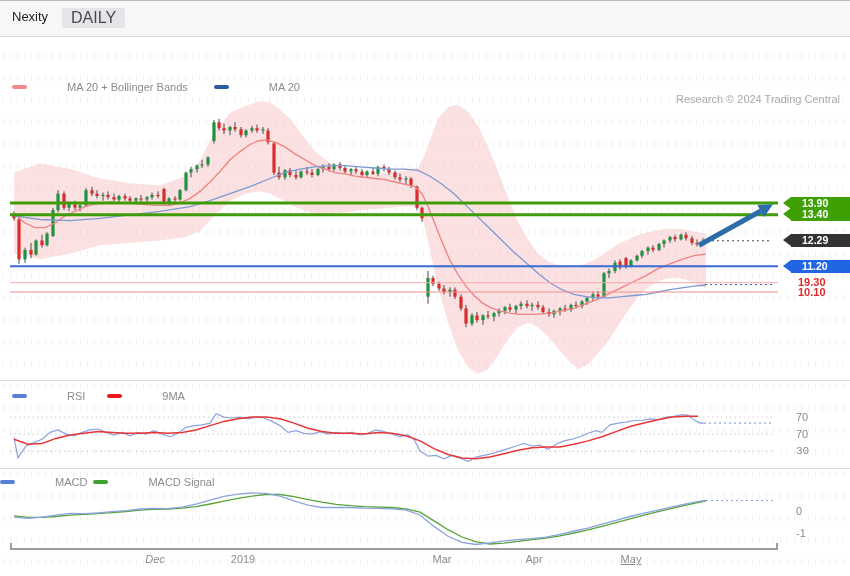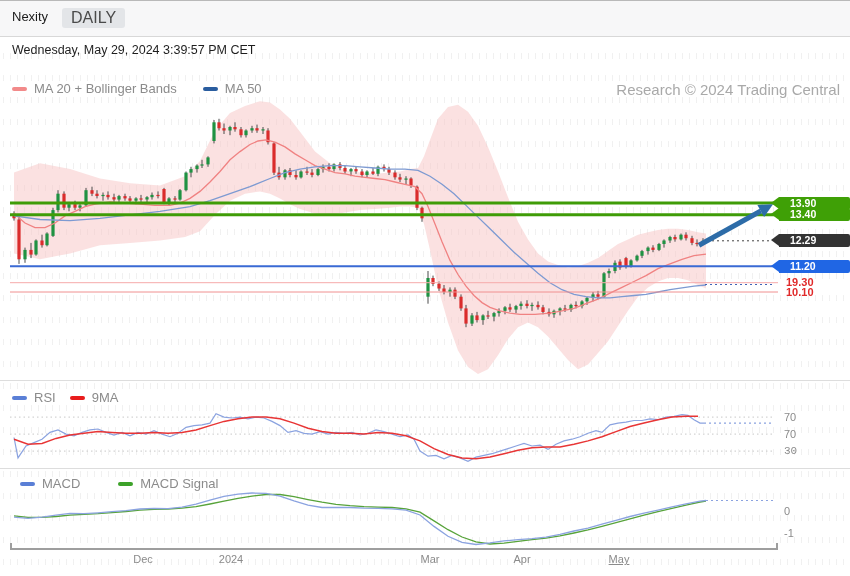--- a/index.html
+++ b/index.html
@@ -9,65 +9,64 @@
          background-size:7px 22px;}
   .hdr{position:absolute;left:0;top:0;width:850px;height:35px;background:#f7f7f8;
        border-bottom:1px solid #d8d8d8;}
   .title{position:absolute;left:12px;top:8px;font-size:13px;font-weight:normal;color:#1b1b1b;}
   .badge{position:absolute;left:62px;top:7px;background:#e3e5e8;color:#4a4a4a;font-size:16px;
          padding:3px 9px;border-radius:3px;line-height:14px;}
   .dtline{position:absolute;left:12px;top:42px;font-size:12.5px;color:#1e1e1e;}
   .legend{position:absolute;display:flex;align-items:center;gap:26px;}
   .legend .item{display:flex;align-items:center;}
   .legend .dash{display:inline-block;width:15px;height:4px;border-radius:2px;margin-right:7px;}
-  .legend .ltx{font-size:13px;color:#8b8b8b;}
-  .credit{position:absolute;right:10px;top:80px;font-size:15px;color:#a9a9a9;}
+  .legend .ltx{font-size:11px;color:#8b8b8b;margin-left:33px;}
+  .credit{position:absolute;right:10px;top:92px;font-size:11px;color:#a9a9a9;}
   svg#cv{position:absolute;left:0;top:0;z-index:1;}
-  #labels{position:absolute;left:0;top:0;width:748px;height:576px;z-index:2;pointer-events:none;}
+  #labels{position:absolute;left:12px;top:0;width:748px;height:576px;z-index:2;pointer-events:none;}
   .ptag{position:absolute;left:779px;width:71px;height:13px;line-height:13px;color:#fff;
         font-size:10.5px;font-weight:bold;padding-left:11px;box-sizing:border-box;
         border-radius:0 2px 2px 0;}
   .notch{position:absolute;left:-8px;top:0;width:0;height:0;border-top:6.5px solid transparent;
          border-bottom:6.5px solid transparent;border-right:8px solid #000;}
   .plabel{position:absolute;left:786px;font-size:11px;font-weight:bold;line-height:11px;}
   .axlab{position:absolute;left:784px;font-size:11px;color:#8b8b8b;line-height:12px;}
   .xlab{position:absolute;top:552px;font-size:11px;color:#8b8b8b;transform:translateX(-50%);}
   .divider{position:absolute;left:0;width:850px;height:1px;background:#ddd;}
 </style>
 </head>
 <body>
 
 <div class="stage">
   <div class="hdr">
     <span class="title">Nexity</span>
     <span class="badge">DAILY</span>
   </div>
-  <div class="dtline">Wednesday, May 29, 2024 3:39:57 PM CET</div>
   <div class="legend" id="legend-main" style="left:12px;top:80px;">
       <span class="item">
         <span class="dash" style="background: rgb(242, 138, 138);"></span>
         <span class="ltx">MA 20 + Bollinger Bands</span>
       </span>
       <span class="item">
         <span class="dash" style="background: rgb(42, 93, 159);"></span>
-        <span class="ltx">MA 50</span>
+        <span class="ltx">MA 20</span>
       </span>
     </div>
   <div class="credit">Research © 2024 Trading Central</div>
-  <div class="legend" id="legend-rsi" style="left:12px;top:389px;gap:14px;">
+  <div class="legend" id="legend-rsi" style="left:12px;top:389px;gap:22px;">
       <span class="item">
         <span class="dash" style="background: rgb(90, 127, 214);"></span>
         <span class="ltx">RSI</span>
       </span>
       <span class="item">
         <span class="dash" style="background: rgb(232, 28, 28);"></span>
         <span class="ltx">9MA</span>
       </span>
     </div>
-  <div class="legend" id="legend-macd" style="left:20px;top:475px;gap:38px;">
+  <div class="legend" id="legend-macd" style="left:0;top:475px;gap:6px;">
       <span class="item">
         <span class="dash" style="background: rgb(90, 127, 214);"></span>
         <span class="ltx">MACD</span>
       </span>
       <span class="item">
         <span class="dash" style="background: rgb(61, 162, 42);"></span>
         <span class="ltx">MACD Signal</span>
       </span>
     </div>
 
@@ -352,22 +351,22 @@
       <div class="ptag" style="top: 207.3px; background: rgb(63, 160, 6);">13.40<span class="notch" style="border-right-color: rgb(63, 160, 6);"></span></div>
       <div class="ptag" style="top: 233.3px; background: rgb(51, 51, 51);">12.29<span class="notch" style="border-right-color: rgb(51, 51, 51);"></span></div>
       <div class="ptag" style="top: 258.8px; background: rgb(32, 102, 228);">11.20<span class="notch" style="border-right-color: rgb(32, 102, 228);"></span></div>
       <div class="plabel" style="top: 276.2px; color: rgb(224, 42, 42);">19.30</div>
       <div class="plabel" style="top: 285.5px; color: rgb(224, 42, 42);">10.10</div>
       <div class="axlab" style="top: 410.1px;">70</div>
       <div class="axlab" style="top: 427.1px;">70</div>
       <div class="axlab" style="top: 444.1px; font-family: Liberation Mono, monospace;">30</div>
       <div class="axlab" style="top: 504px;">0</div>
       <div class="axlab" style="top: 526px;">-1</div>
-      <div class="xlab" style="left: 143px;">Dec</div>
-      <div class="xlab" style="left: 231px;">2024</div>
+      <div class="xlab" style="left: 143px; font-style: italic;">Dec</div>
+      <div class="xlab" style="left: 231px;">2019</div>
       <div class="xlab" style="left: 333px; margin-top: 32px;">Feb</div>
       <div class="xlab" style="left: 430px;">Mar</div>
       <div class="xlab" style="left: 522px;">Apr</div>
       <div class="xlab" style="left: 619px; text-decoration: underline;">May</div>
     </div>
 
   <div class="divider" style="top:379px;"></div>
   <div class="divider" style="top:467px;"></div>
 </div>
 

